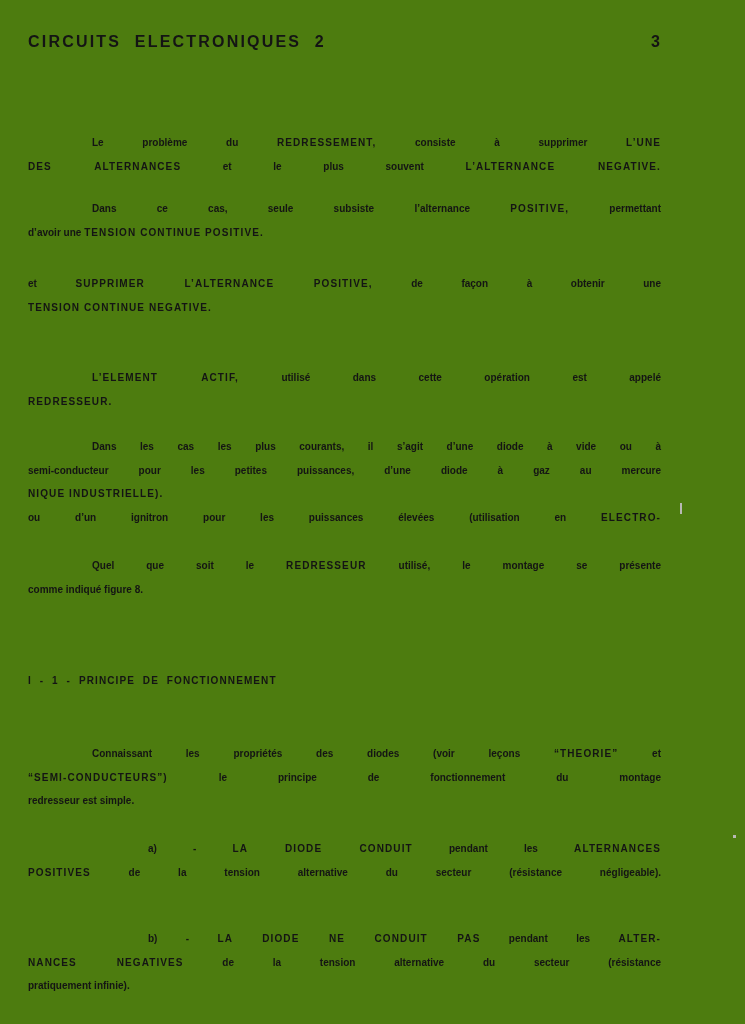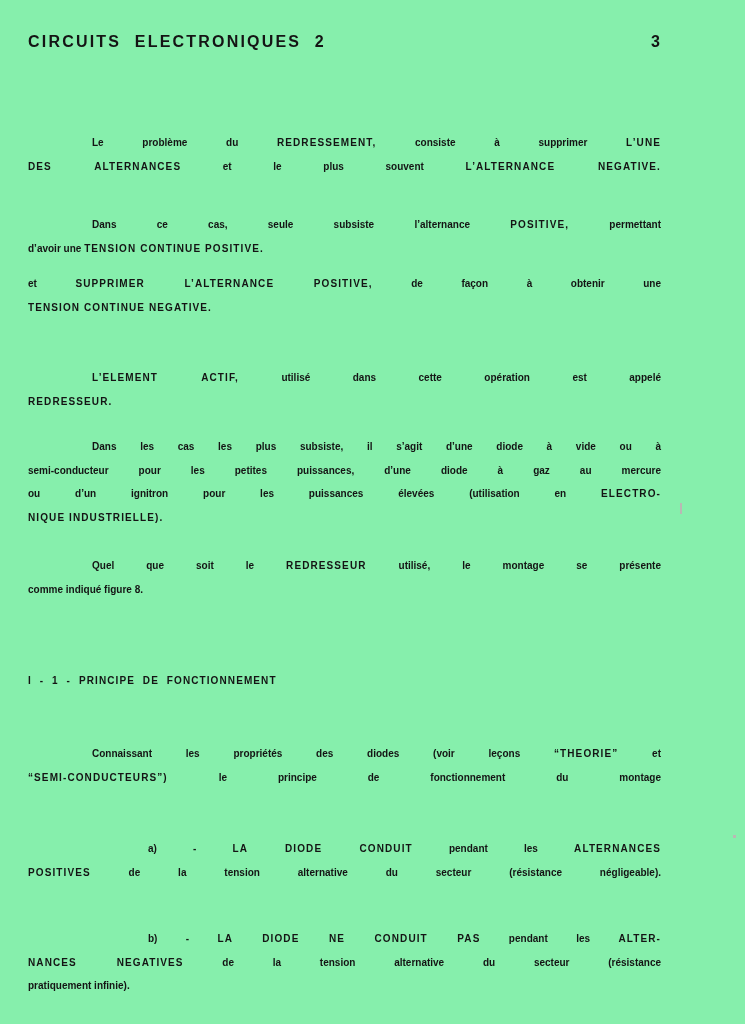--- a/index.html
+++ b/index.html
@@ -1,20 +1,20 @@
 <!DOCTYPE html>
 <html><head>
 <meta charset="utf-8">
 <style>
   html,body { margin:0; padding:0; background:#e8e8e8; }
   .page {
     position:relative;
     width:745px; height:1024px;
     margin:0 auto;
-    background:#86efac;
+    background:#4d7c0f;
     color:#141414;
     font-family:"Liberation Sans", sans-serif;
     font-weight:bold;
     overflow:hidden;
   }
   .header {
     position:absolute;
     left:28px; top:33px; width:633px;
     display:flex; justify-content:space-between; align-items:baseline;
   }
@@ -49,47 +49,48 @@
     <span class="title">CIRCUITS ELECTRONIQUES 2</span>
     <span class="pagenum">3</span>
   </div>
 
   <div class="doc-body">
       <div class="block para" style="top: 131px;">
         <div class="line j" style="text-indent: 64px;"><span class="plain">Le problème  du </span><span class="emph">REDRESSEMENT,</span><span class="plain"> consiste à supprimer </span><span class="emph">L’UNE</span></div>
         <div class="line j"><span class="emph">DES ALTERNANCES</span><span class="plain"> et le plus souvent </span><span class="emph">L’ALTERNANCE NEGATIVE.</span></div>
       </div>
       <div class="block para" style="top: 197px;">
-        <div class="line j" style="text-indent: 64px; margin-top: 16px;"><span class="plain">Dans ce cas, seule subsiste l’alternance </span><span class="emph">POSITIVE,</span><span class="plain"> permettant</span></div>
+        <div class="line j" style="text-indent: 64px;"><span class="plain">Dans ce cas, seule subsiste l’alternance </span><span class="emph">POSITIVE,</span><span class="plain"> permettant</span></div>
         <div class="line"><span class="plain">d’avoir une </span><span class="emph">TENSION CONTINUE POSITIVE.</span></div>
       </div>
       <div class="block para" style="top: 272px;">
         <div class="line j"><span class="plain">et </span><span class="emph">SUPPRIMER L’ALTERNANCE POSITIVE,</span><span class="plain"> de façon à obtenir une</span></div>
         <div class="line"><span class="emph">TENSION CONTINUE NEGATIVE.</span></div>
       </div>
       <div class="block para" style="top: 366px;">
         <div class="line j" style="text-indent: 64px;"><span class="emph">L’ELEMENT ACTIF,</span><span class="plain"> utilisé dans cette opération est appelé</span></div>
         <div class="line"><span class="emph">REDRESSEUR.</span></div>
       </div>
       <div class="block para" style="top: 435px;">
-        <div class="line j" style="text-indent: 64px;"><span class="plain">Dans les cas les plus subsiste, il s’agit d’une diode à vide ou à</span></div>
+        <div class="line j" style="text-indent: 64px;"><span class="plain">Dans les cas les plus courants, il s’agit d’une diode à vide ou à</span></div>
         <div class="line j"><span class="plain">semi-conducteur pour les petites puissances, d’une diode à gaz au mercure</span></div>
+        <div class="line"><span class="emph">NIQUE INDUSTRIELLE).</span></div>
         <div class="line j"><span class="plain">ou d’un ignitron pour les puissances élevées (utilisation en </span><span class="emph">ELECTRO-</span></div>
-        <div class="line"><span class="emph">NIQUE INDUSTRIELLE).</span></div>
       </div>
       <div class="block para" style="top: 554px;">
         <div class="line j" style="text-indent: 64px;"><span class="plain">Quel que soit le </span><span class="emph">REDRESSEUR</span><span class="plain"> utilisé, le montage se présente</span></div>
         <div class="line"><span class="plain">comme indiqué figure 8.</span></div>
       </div>
       <div class="block heading" style="top: 669px;">
         <div class="line"><span class="emph">I - 1 - PRINCIPE DE FONCTIONNEMENT</span></div>
       </div>
       <div class="block para" style="top: 742px;">
         <div class="line j" style="text-indent: 64px;"><span class="plain">Connaissant les propriétés des diodes (voir leçons </span><span class="emph">“THEORIE”</span><span class="plain"> et</span></div>
         <div class="line j"><span class="emph">“SEMI-CONDUCTEURS”)</span><span class="plain"> le principe de fonctionnement du montage</span></div>
+        <div class="line"><span class="plain">redresseur est simple.</span></div>
       </div>
       <div class="block item" style="top: 837px;">
         <div class="line j" style="text-indent: 120px;"><span class="plain">a) - </span><span class="emph">LA DIODE CONDUIT</span><span class="plain"> pendant les </span><span class="emph">ALTERNANCES</span></div>
         <div class="line j"><span class="emph">POSITIVES</span><span class="plain"> de la tension alternative du secteur (résistance négligeable).</span></div>
       </div>
       <div class="block item" style="top: 927px;">
         <div class="line j" style="text-indent: 120px;"><span class="plain">b) - </span><span class="emph">LA DIODE NE CONDUIT PAS</span><span class="plain"> pendant les </span><span class="emph">ALTER-</span></div>
         <div class="line j"><span class="emph">NANCES NEGATIVES</span><span class="plain"> de la tension alternative du secteur (résistance</span></div>
         <div class="line"><span class="plain">pratiquement infinie).</span></div>
       </div>

